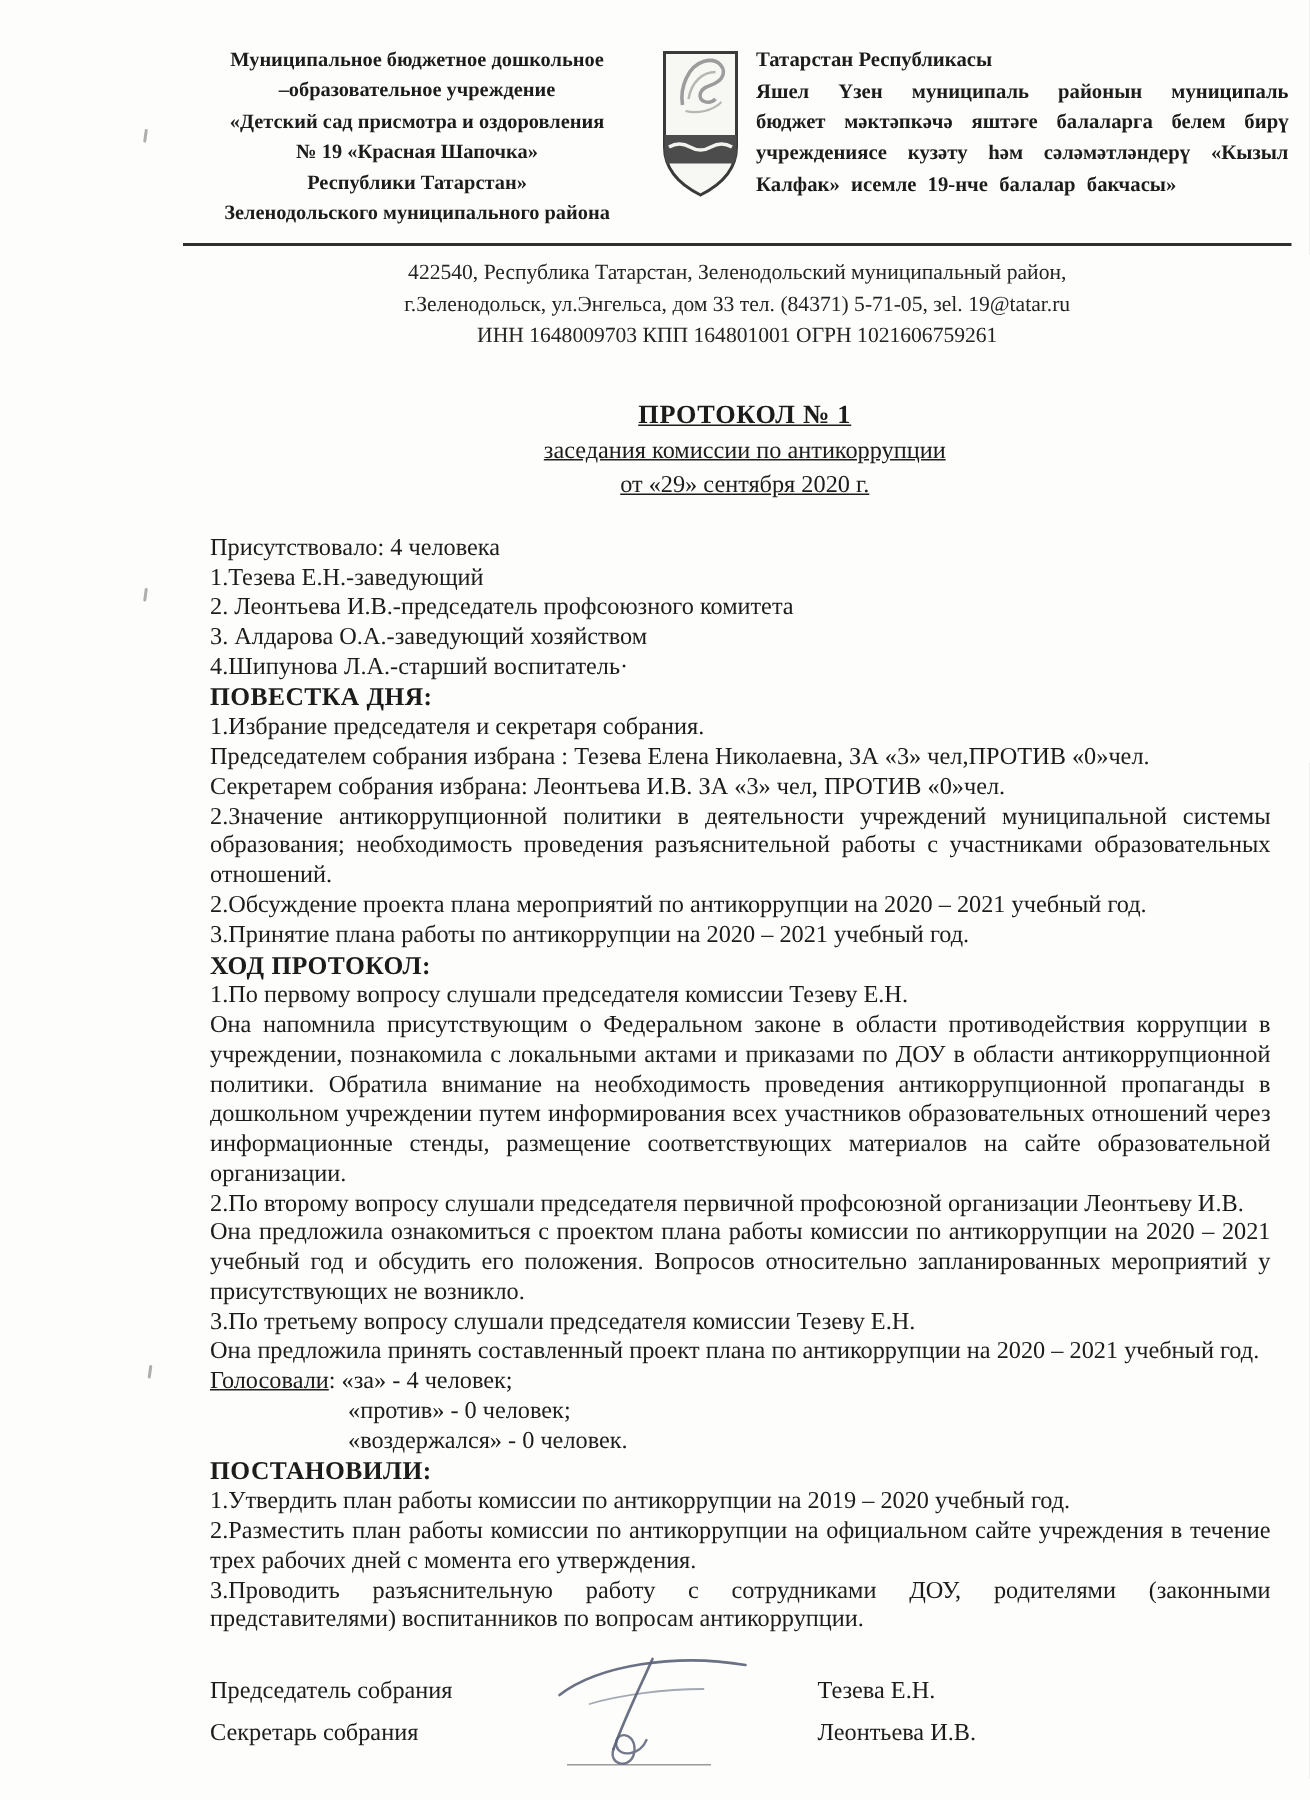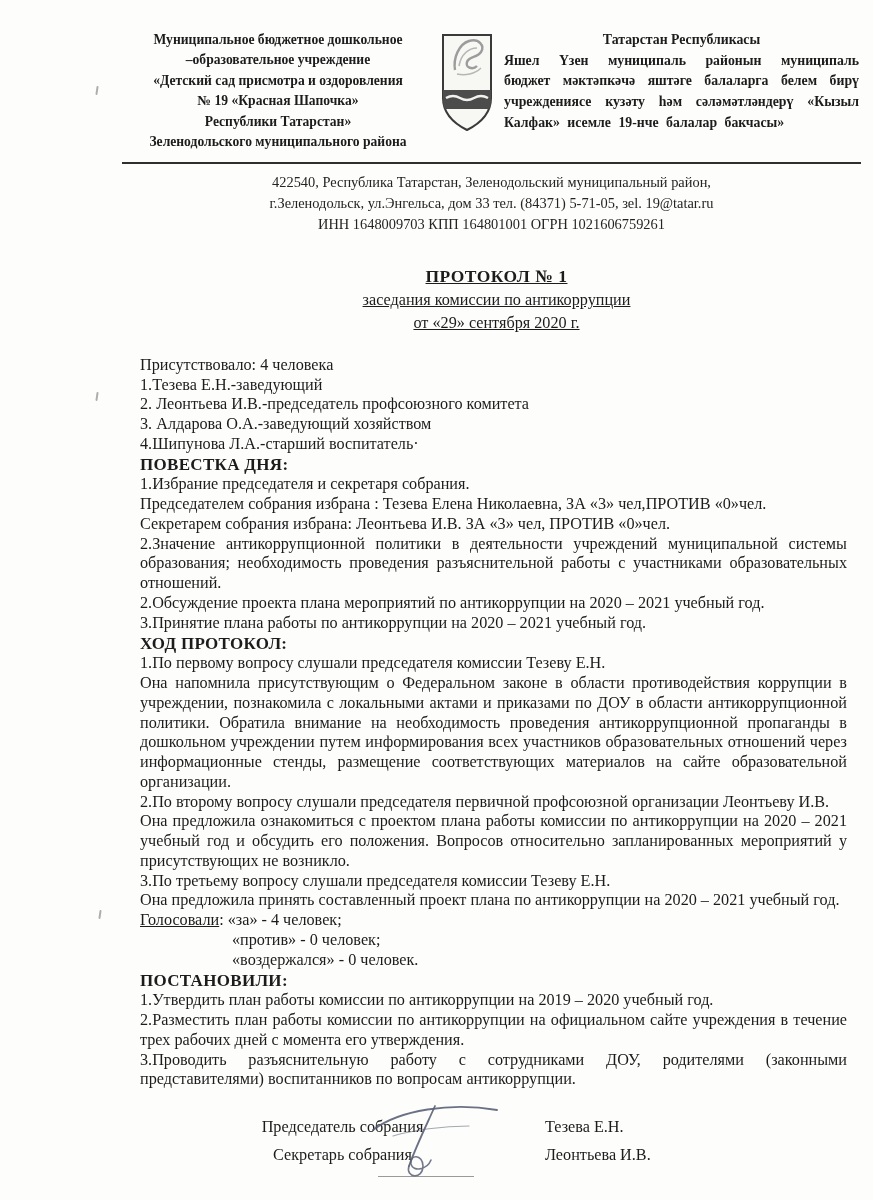--- a/index.html
+++ b/index.html
@@ -35,21 +35,21 @@
     display: flex;
     justify-content: center;
     padding-top: 2px;
   }
   .org-tt {
     flex: 1;
     font-weight: bold;
     font-size: 13.8px;
     line-height: 1.5;
   }
-  .org-tt .tt-title { text-align: center; }
+  .org-tt .tt-title { text-align: left; }
   .org-tt .tt-text  { text-align: justify; word-spacing: 4px; }
 
   .rule {
     border: none;
     border-top: 2.2px solid #2f2f2f;
     margin: 10px 12px 0 122px;
   }
 
   
   .address {
@@ -83,21 +83,21 @@
   .doc-body .u { text-decoration: underline; }
   .doc-body p.ind { padding-left: 92px; }
 
   
   .footer {
     position: relative;
     margin: 24px 26px 0 140px;
     width: 707px;
     font-size: 16.2px;
   }
-  .sig-row { display: flex; line-height: 1.7; text-align: center; }
+  .sig-row { display: flex; line-height: 1.7; }
   .sig-row .lbl { width: 405px; }
   .signature {
     position: absolute;
     left: 225px; top: -18px;
     width: 140px; height: 86px;
     pointer-events: none;
   }
   .sig-line {
     position: absolute;
     left: 238px; top: 62px;

